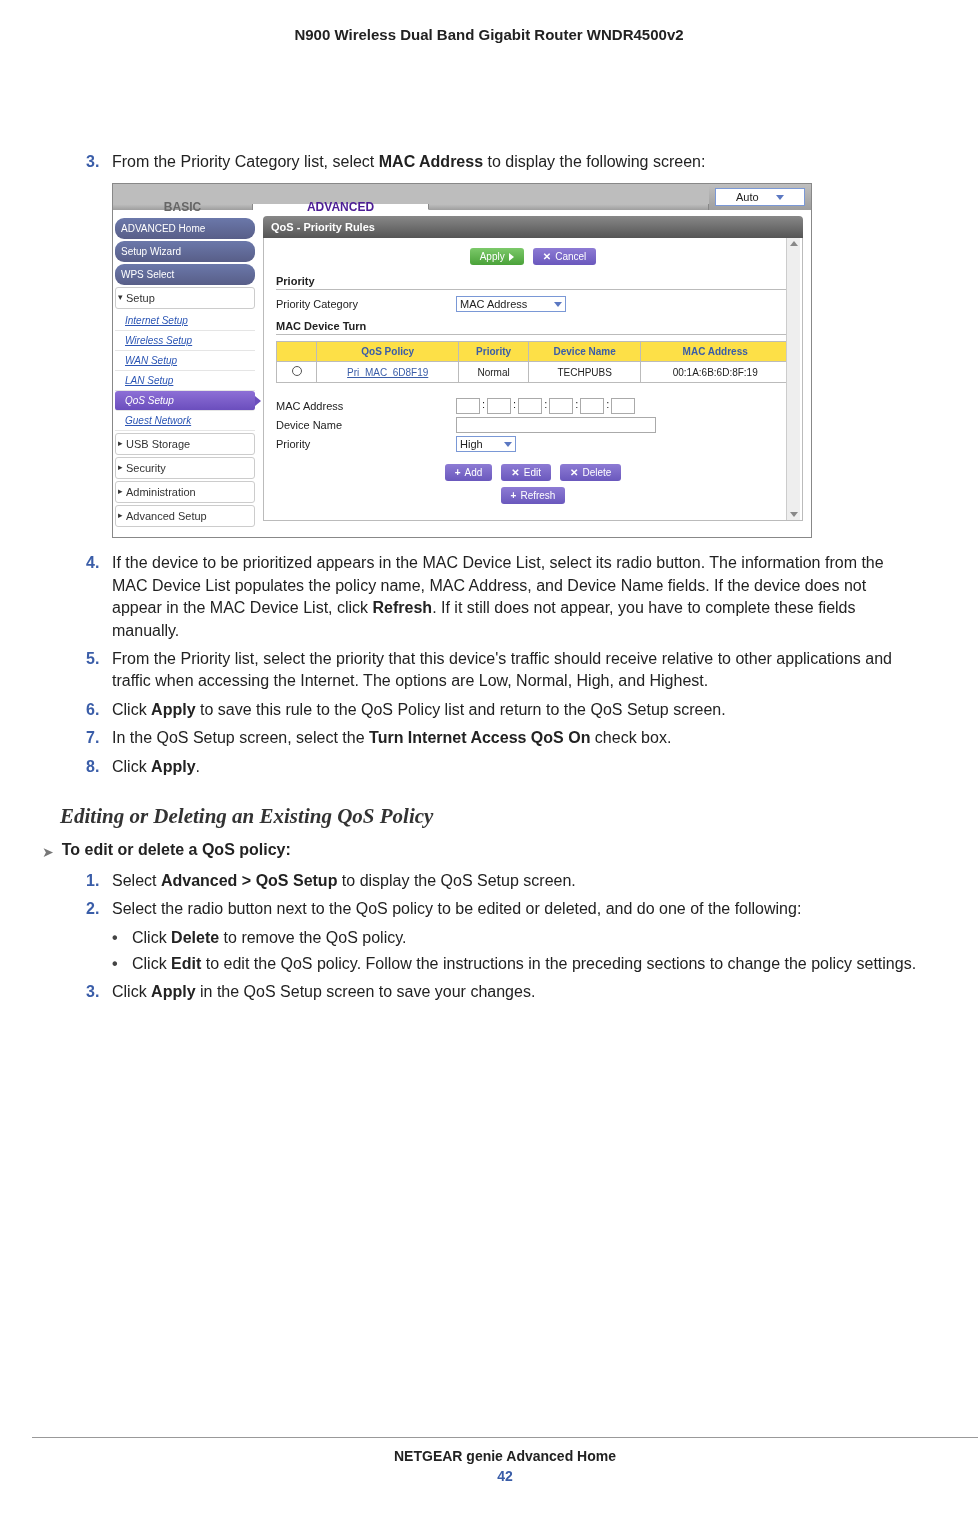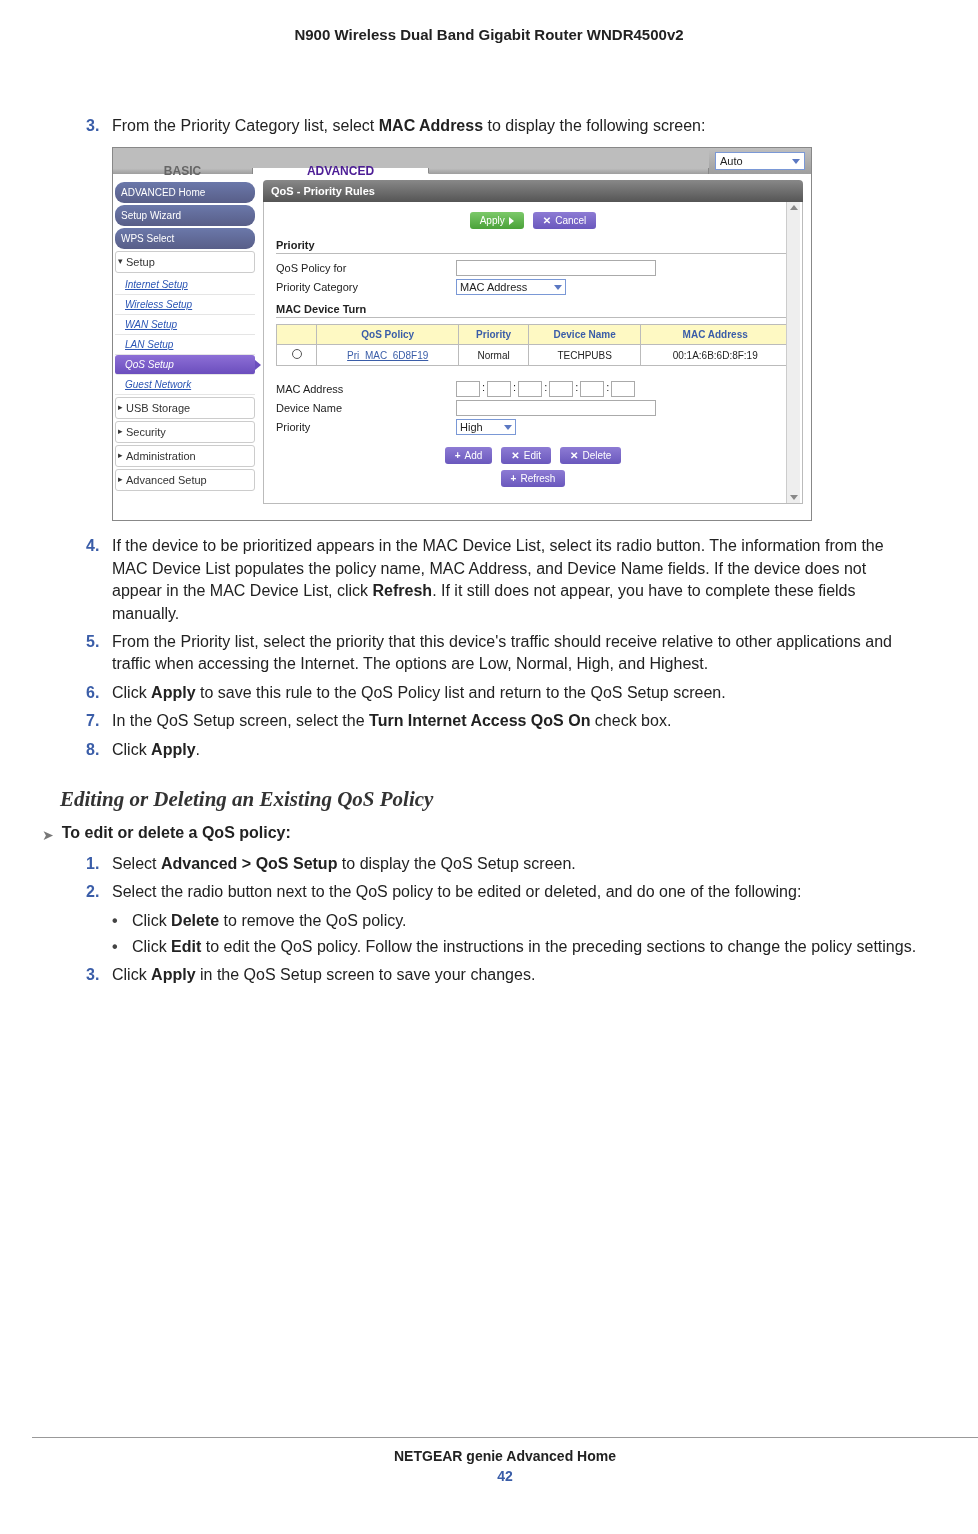--- a/index.html
+++ b/index.html
@@ -10,21 +10,21 @@
     color: #222;
     width: 978px;
     min-height: 1534px;
     position: relative;
     padding: 20px 60px 80px 60px;
   }
   .doc-title {
     text-align: center;
     font-weight: bold;
     font-size: 15px;
-    margin: 6px 0 72px 0;
+    margin: 6px 0 108px 0;
     color: #222;
   }
   .ol-item {
     display: flex;
     margin: 6px 0;
     font-size: 16px;
     line-height: 1.4;
   }
   .ol-num {
     color: #3a5da8;
@@ -128,21 +128,21 @@
     font-weight: bold;
     color: #4c1d95;
     border-bottom: 1px solid #fff;
   }
   .shot-tab.spacer { flex: 1; background: linear-gradient(#bfbfbf,#9e9e9e); }
   .auto-select {
     width: 90px;
     background: #fff;
     border: 1px solid #7a98d6;
     font-size: 11px;
-    padding: 2px 4px;
+    padding: 2px 20px;
     display: flex;
     align-items: center;
     justify-content: space-between;
     color: #222;
   }
   .auto-select .caret {
     width: 0; height: 0;
     border-left: 4px solid transparent;
     border-right: 4px solid transparent;
     border-top: 5px solid #5b78c2;
@@ -330,21 +330,21 @@
     border-collapse: collapse;
     font-size: 10px;
     margin-top: 4px;
   }
   .tbl th, .tbl td {
     border: 1px solid #bbb;
     padding: 4px;
     text-align: center;
   }
   .tbl th {
-    background: #fef9c3;
+    background: #fde047;
     color: #3a5da8;
     font-weight: bold;
   }
   .tbl td.link {
     color: #3a5da8;
     text-decoration: underline;
   }
   .tbl td .radio {
     display: inline-block;
     width: 10px; height: 10px;
@@ -406,24 +406,20 @@
                 <span>Apply</span>
                 <span class="tri"></span>
               </div>
             <div class="pill purple">
                 <span class="x">✕</span>
                 <span>Cancel</span>
               </div>
           </div>
           <div class="sec-label">Priority</div>
           <div class="frow">
-            <div class="flab">QoS Policy for</div>
-            <div class="text-in"></div>
-          </div>
-          <div class="frow">
             <div class="flab">Priority Category</div>
             <div class="sel" style="width:110px">
               <span>MAC Address</span>
               <span class="caret"></span>
             </div>
           </div>
           <div class="sec-label">MAC Device Turn</div>
           <table class="tbl">
             <tbody>
                 <tr>

